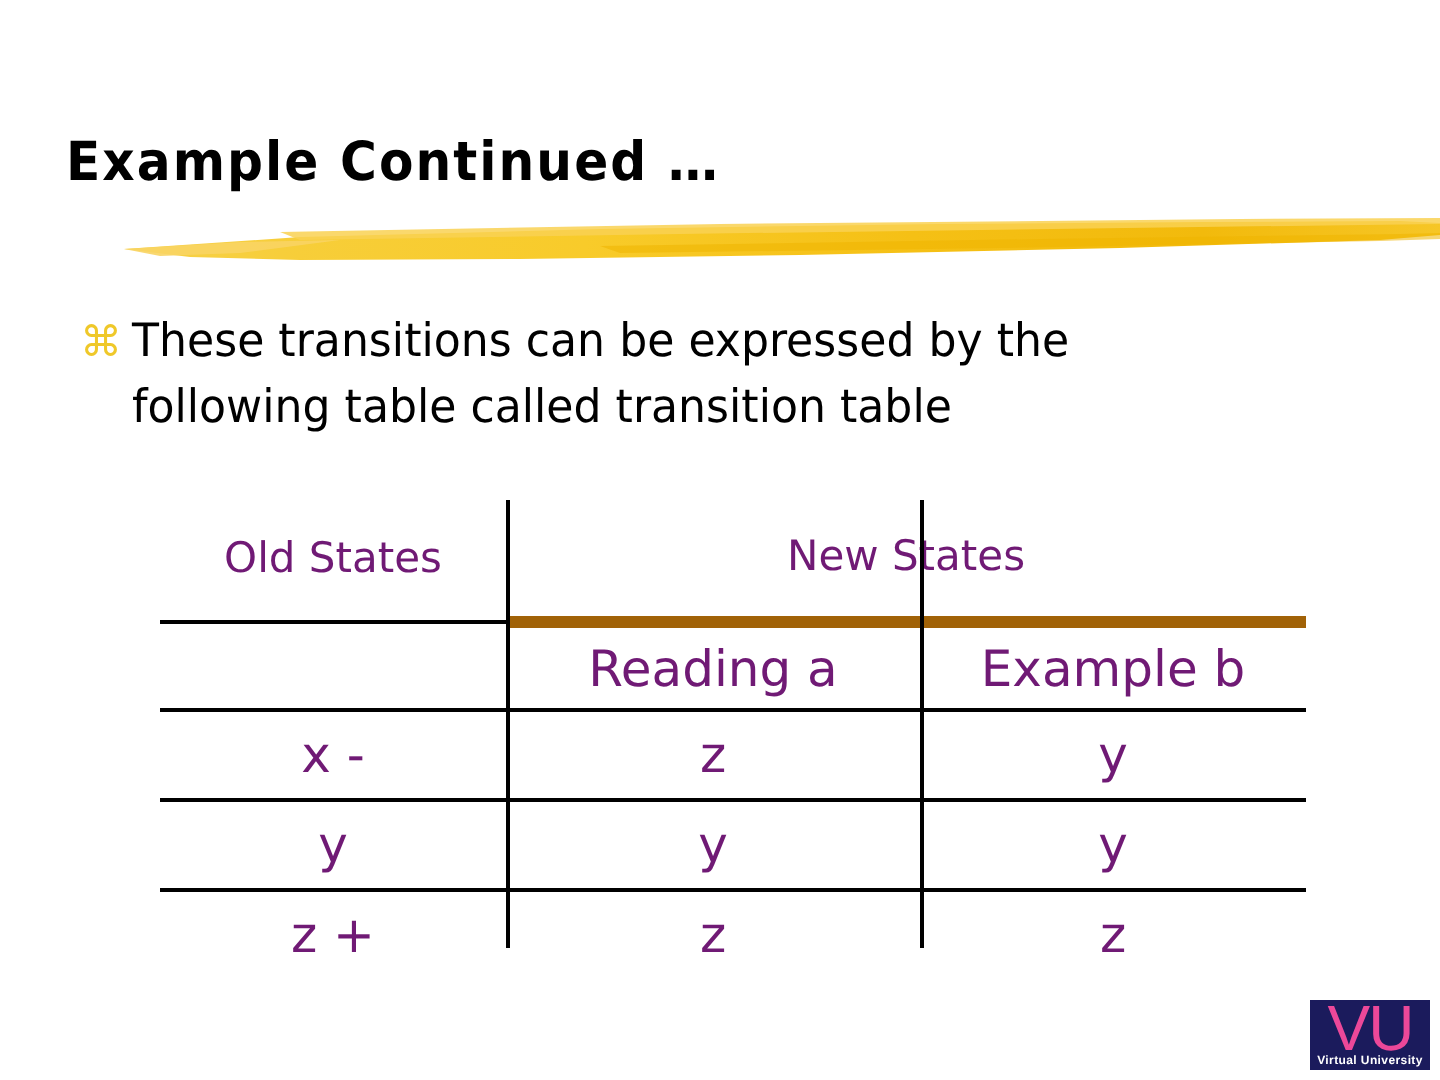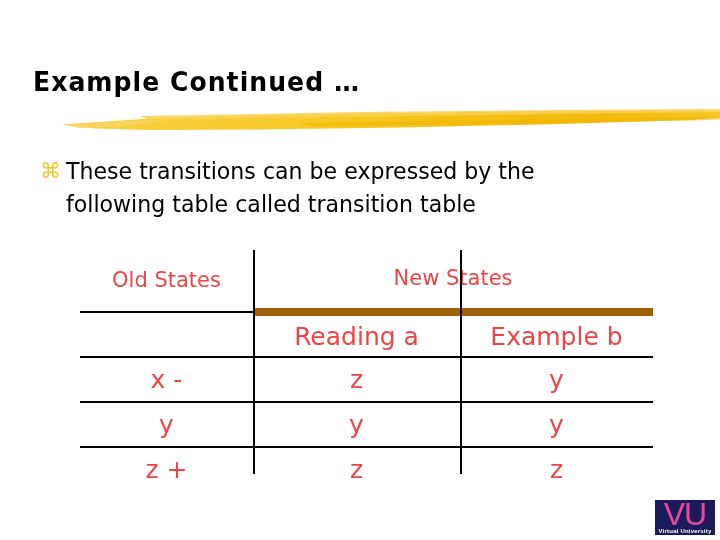--- a/index.html
+++ b/index.html
@@ -84,38 +84,38 @@
     left: 80px;
     top: 248px;
     width: 573px;
     height: 228px;
   }
   table.trans-table {
     border-collapse: collapse;
     table-layout: fixed;
     width: 573px;
     font-family: "DejaVu Sans", sans-serif;
-    color: #ef4444;
+    color: #701a75;
   }
   table.trans-table col.c-old   { width: 173px; }
   table.trans-table col.c-ra    { width: 207px; }
   table.trans-table col.c-rb    { width: 193px; }
 
   table.trans-table td {
     padding: 0;
     text-align: center;
     vertical-align: middle;
     font-size: 25px;
     border: 0;
   }
 
   
   tr.hdr-top td { height: 60px; font-size: 21px; }
   tr.hdr-top td.old  { border-bottom: 2px solid #000; }
-  tr.hdr-top td.news { border-bottom: 8px solid #a16207; }
+  tr.hdr-top td.news { border-bottom: 6px solid #a16207; }
 
   
   tr.hdr-sub td { height: 40px; border-bottom: 2px solid #000; }
 
   
   tr.data-row td { height: 43px; border-bottom: 2px solid #000; }
   tr.data-row.last td { border-bottom: 0; }
 
   
   .vline {

